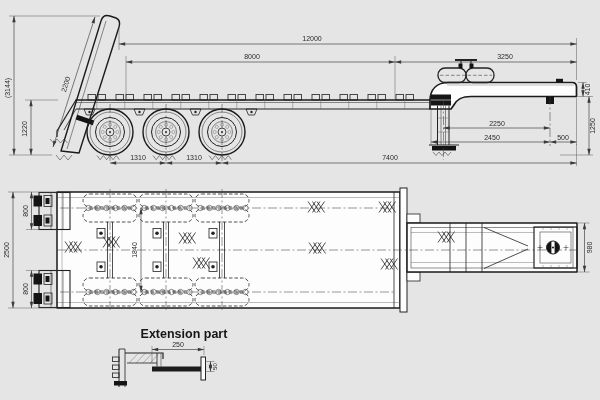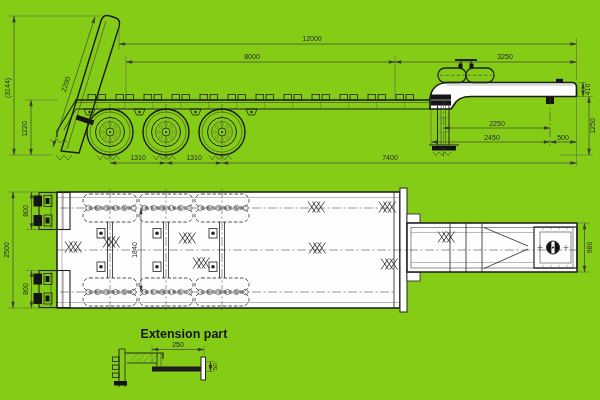--- a/index.html
+++ b/index.html
@@ -1,16 +1,16 @@
 <!DOCTYPE html>
 <html><head>
 <meta charset="utf-8">
 <style>
   html,body{margin:0;padding:0;background:#ffffff;}
-  .canvas{position:relative;width:600px;height:400px;background:#84cc16;overflow:hidden;
+  .canvas{position:relative;width:600px;height:400px;background:#e5e5e5;overflow:hidden;
           font-family:"Liberation Sans",sans-serif;}
   svg{display:block;}
   .thick{stroke:#1b1b1b;stroke-width:1.7;fill:none;stroke-linejoin:round;stroke-linecap:round;}
   .med{stroke:#222;stroke-width:1;fill:none;}
   .med2{stroke:#222;stroke-width:.8;fill:none;}
   .thin{stroke:#333;stroke-width:.55;fill:none;}
   .xthin{stroke:#555;stroke-width:.4;fill:none;}
   .ext{stroke:#5a5a5a;stroke-width:.5;fill:none;}
   .dim{stroke:#3a3a3a;stroke-width:.65;fill:none;}
   .cl{stroke:#444;stroke-width:.55;fill:none;stroke-dasharray:9 2.5 2 2.5;}

